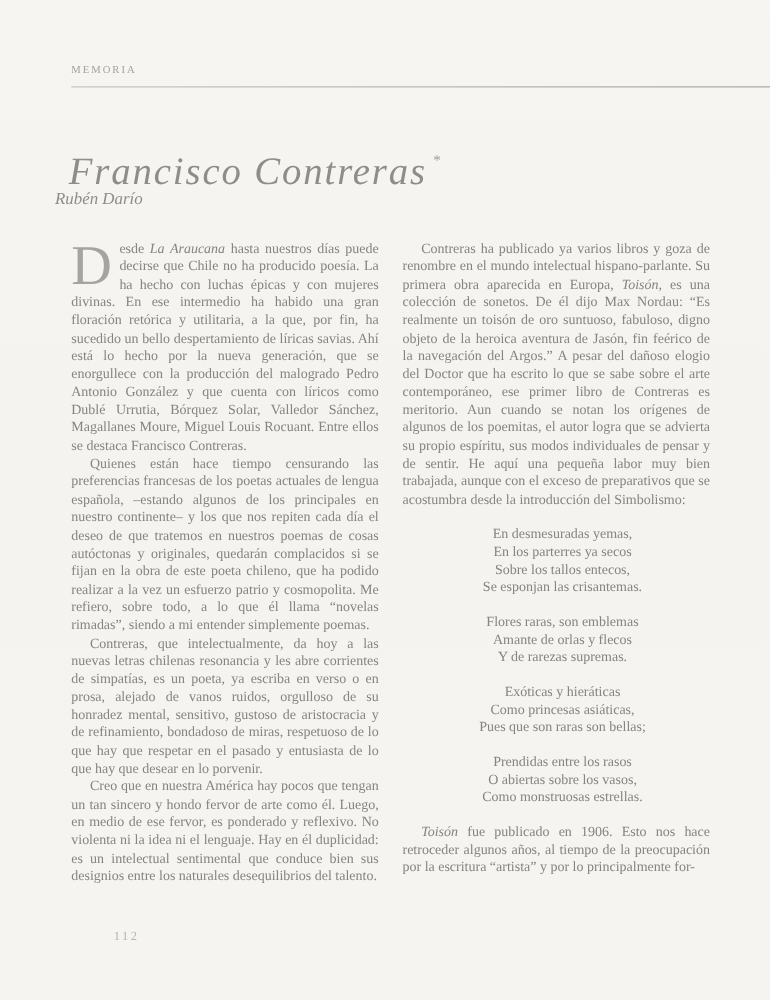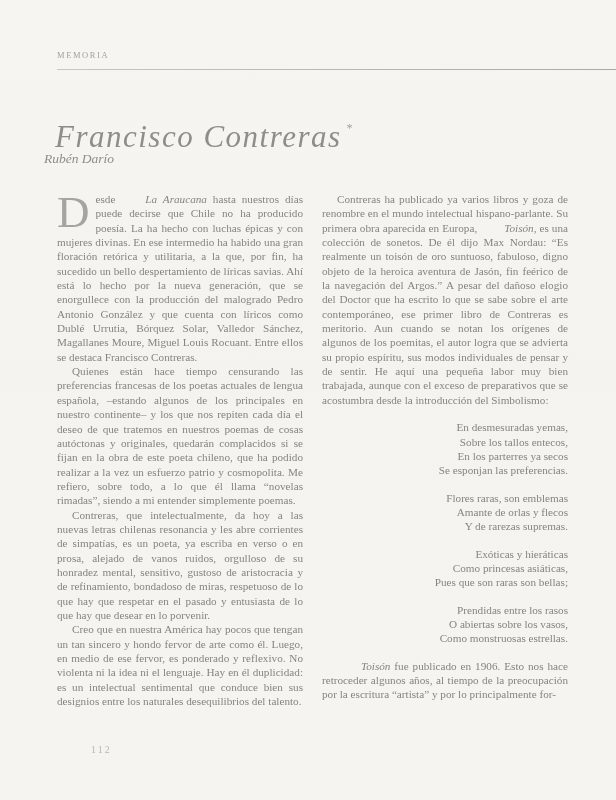--- a/index.html
+++ b/index.html
@@ -49,30 +49,30 @@
     align-items: flex-start;
   }
   .col {
     width: 246px; flex: 0 0 246px;
     font-size: 11.2px; line-height: 14.35px;
     text-align: justify;
     hyphens: auto; -webkit-hyphens: auto;
   }
   .para { margin: 0; }
   .para.indent { text-indent: 15px; }
-  .para em { font-style: italic; margin-left: 24px; }
+  .para em { font-style: italic; }
   .dropcap {
     float: left;
     font-size: 45px; line-height: 37px;
     padding: 2px 6px 0 0;
     color: #a5a5a0;
   }
   .verse {
     margin: 13px 0 13px 10px;
-    text-align: right; text-indent: 0;
+    text-align: center; text-indent: 0;
   }
   .verse-line { margin: 0; }
   .page-number {
     position: absolute; left: 47px; top: 744px;
     font-size: 10px; letter-spacing: 2px;
     color: #b6b6b2;
     margin-left: 44px;
   }
 </style>
 </head>
@@ -92,23 +92,23 @@
     <div class="col" id="col-left">
         <p class="para"><span class="dropcap">D</span><span>esde </span><em>La Araucana</em><span> hasta nuestros días puede decirse que Chile no ha producido poesía. La ha hecho con luchas épicas y con mujeres divinas. En ese intermedio ha habido una gran floración retórica y utilitaria, a la que, por fin, ha sucedido un bello despertamiento de líricas savias. Ahí está lo hecho por la nueva generación, que se enorgullece con la producción del malogrado Pedro Antonio González y que cuenta con líricos como Dublé Urrutia, Bórquez Solar, Valledor Sánchez, Magallanes Moure, Miguel Louis Rocuant. Entre ellos se destaca Francisco Contreras.</span></p>
         <p class="para indent"><span>Quienes están hace tiempo censurando las preferencias francesas de los poetas actuales de lengua española, –estando algunos de los principales en nuestro continente– y los que nos repiten cada día el deseo de que tratemos en nuestros poemas de cosas autóctonas y originales, quedarán complacidos si se fijan en la obra de este poeta chileno, que ha podido realizar a la vez un esfuerzo patrio y cosmopolita. Me refiero, sobre todo, a lo que él llama “novelas rimadas”, siendo a mi entender simplemente poemas.</span></p>
         <p class="para indent"><span>Contreras, que intelectualmente, da hoy a las nuevas letras chilenas resonancia y les abre corrientes de simpatías, es un poeta, ya escriba en verso o en prosa, alejado de vanos ruidos, orgulloso de su honradez mental, sensitivo, gustoso de aristocracia y de refinamiento, bondadoso de miras, respetuoso de lo que hay que respetar en el pasado y entusiasta de lo que hay que desear en lo porvenir.</span></p>
         <p class="para indent"><span>Creo que en nuestra América hay pocos que tengan un tan sincero y hondo fervor de arte como él. Luego, en medio de ese fervor, es ponderado y reflexivo. No violenta ni la idea ni el lenguaje. Hay en él duplicidad: es un intelectual sentimental que conduce bien sus designios entre los naturales desequilibrios del talento.</span></p>
       </div>
     <div class="col" id="col-right">
         <p class="para indent"><span>Contreras ha publicado ya varios libros y goza de renombre en el mundo intelectual hispano-parlante. Su primera obra aparecida en Europa, </span><em>Toisón</em><span>, es una colección de sonetos. De él dijo Max Nordau: “Es realmente un toisón de oro suntuoso, fabuloso, digno objeto de la heroica aventura de Jasón, fin feérico de la navegación del Argos.” A pesar del dañoso elogio del Doctor que ha escrito lo que se sabe sobre el arte contemporáneo, ese primer libro de Contreras es meritorio. Aun cuando se notan los orígenes de algunos de los poemitas, el autor logra que se advierta su propio espíritu, sus modos individuales de pensar y de sentir. He aquí una pequeña labor muy bien trabajada, aunque con el exceso de preparativos que se acostumbra desde la introducción del Simbolismo:</span></p>
         <div class="verse">
           <div class="verse-line">En desmesuradas yemas,</div>
+          <div class="verse-line">En los parterres ya secos</div>
           <div class="verse-line">Sobre los tallos entecos,</div>
-          <div class="verse-line">En los parterres ya secos</div>
-          <div class="verse-line">Se esponjan las preferencias.</div>
+          <div class="verse-line">Se esponjan las crisantemas.</div>
         </div>
         <div class="verse">
           <div class="verse-line">Flores raras, son emblemas</div>
           <div class="verse-line">Amante de orlas y flecos</div>
           <div class="verse-line">Y de rarezas supremas.</div>
         </div>
         <div class="verse">
           <div class="verse-line">Exóticas y hieráticas</div>
           <div class="verse-line">Como princesas asiáticas,</div>
           <div class="verse-line">Pues que son raras son bellas;</div>

